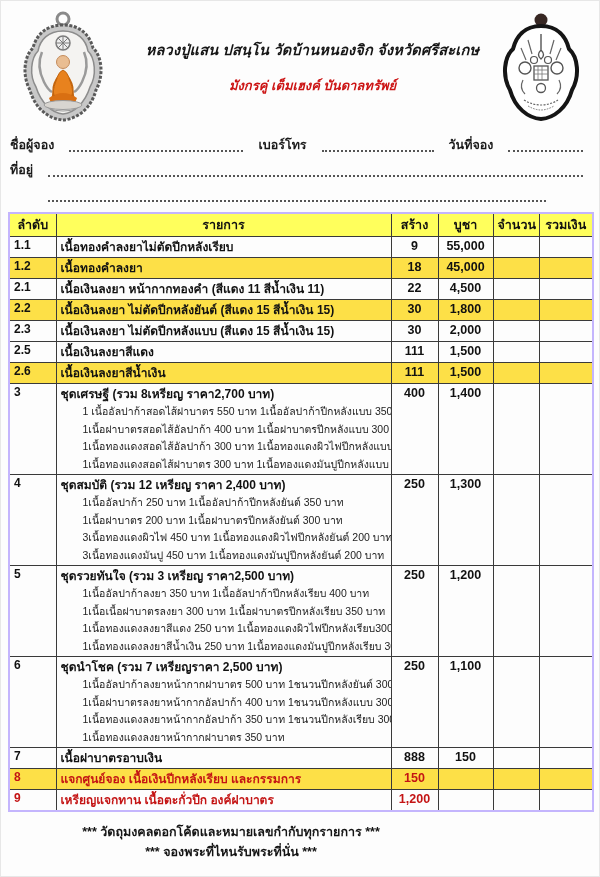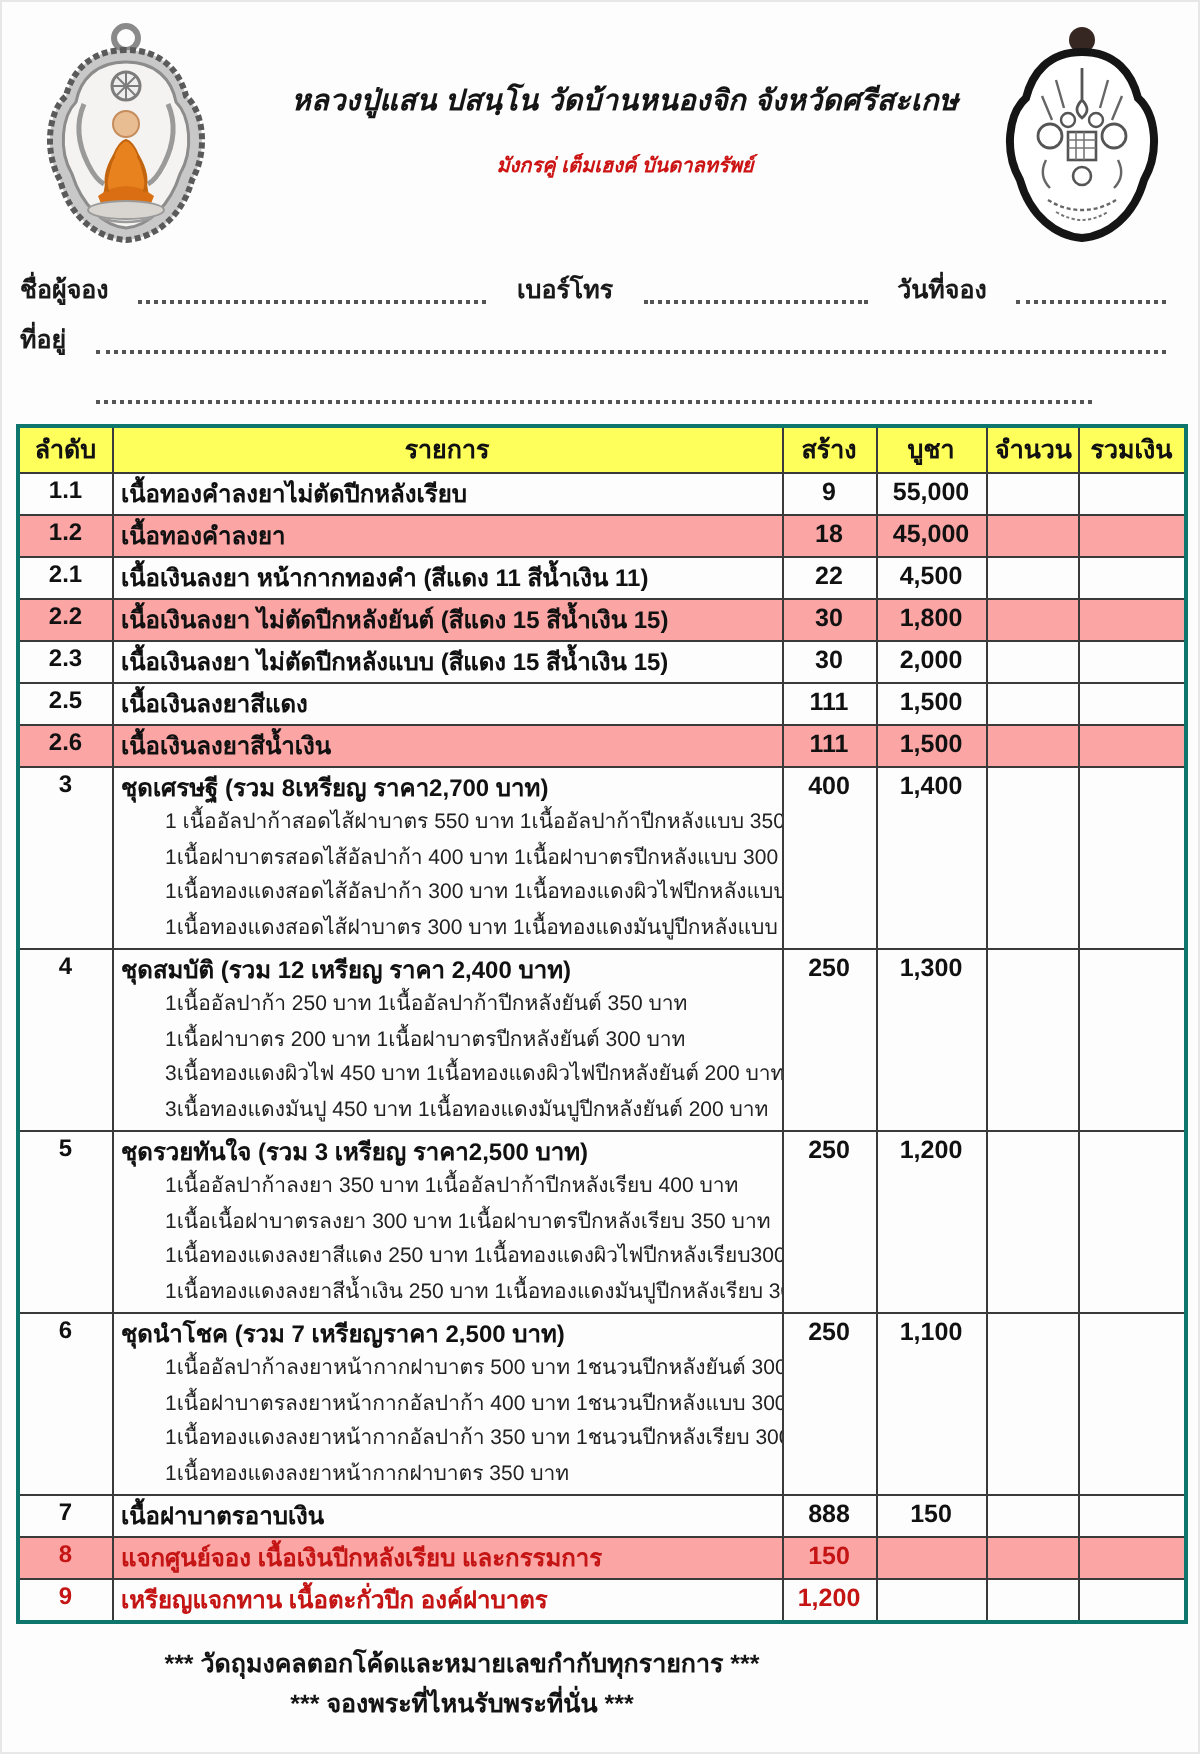--- a/index.html
+++ b/index.html
@@ -23,55 +23,55 @@
   .titles{
     position:absolute;left:145px;right:120px;top:38px;
     text-align:center;
   }
   .title-main{
     font-size:14.5px;font-weight:bold;font-style:italic;
     color:#151515;letter-spacing:.2px;white-space:nowrap;
   }
   .title-sub{
     margin-top:14px;
-    font-size:10px;font-weight:bold;font-style:italic;
+    font-size:13px;font-weight:bold;font-style:italic;
     color:#cc1414;white-space:nowrap;
   }
   
   .formlines{padding:4px 14px 0 10px;}
   .fline{display:flex;align-items:flex-end;height:25px;font-size:12.5px;font-weight:bold;color:#1a1a1a;gap:12px;}
   .dots{flex:1;border-bottom:2px dotted #555;margin:0 3px 3px 3px;height:1px;}
   .dots.w2{flex:2.1;}
   .dots.w1{flex:1.35;}
   .dots.w0{flex:.9;}
   .lbl{white-space:nowrap;}
   .fline.addr2 .dots{margin-left:38px;margin-right:40px;}
   
   table.order{
     border-collapse:collapse;table-layout:fixed;
     margin:7px 8px 0 8px;width:584px;
-    border:2px solid #0f766e;
+    border:2px solid #c4b5fd;
   }
   table.order th,table.order td{
     border:1px solid #3a3a3a;
     padding:1px 4px;
     vertical-align:top;
     overflow:hidden;white-space:nowrap;
   }
   table.order th{
     background:#ffff5c;
     font-size:12.5px;font-weight:bold;color:#111;
     text-align:center;height:20px;vertical-align:middle;
   }
-  td.c-no{text-align:center;font-weight:bold;font-size:12px;color:#111;}
+  td.c-no{text-align:left;font-weight:bold;font-size:12px;color:#111;}
   td.c-item{padding-left:7px;margin-left:10px;}
   .item-title{font-weight:bold;font-size:12px;color:#111;line-height:18px;}
   .sub-line{font-size:10.5px;font-weight:normal;color:#222;line-height:17.5px;padding-left:22px;}
   td.c-made,td.c-price,td.c-qty,td.c-total{text-align:center;font-weight:bold;font-size:12.5px;color:#111;line-height:17px;}
-  tr.shaded td{background:#fca5a5;}
+  tr.shaded td{background:#fde047;}
   tr.redrow td, tr.redrow .item-title{color:#c41414;}
   
   .footer{margin-top:10px;}
   .f-center{width:462px;text-align:center;font-weight:bold;font-size:12.5px;color:#141414;line-height:20px;}
   svg{display:block;}
 </style>
 </head>
 <body>
 
 <div class="page">

